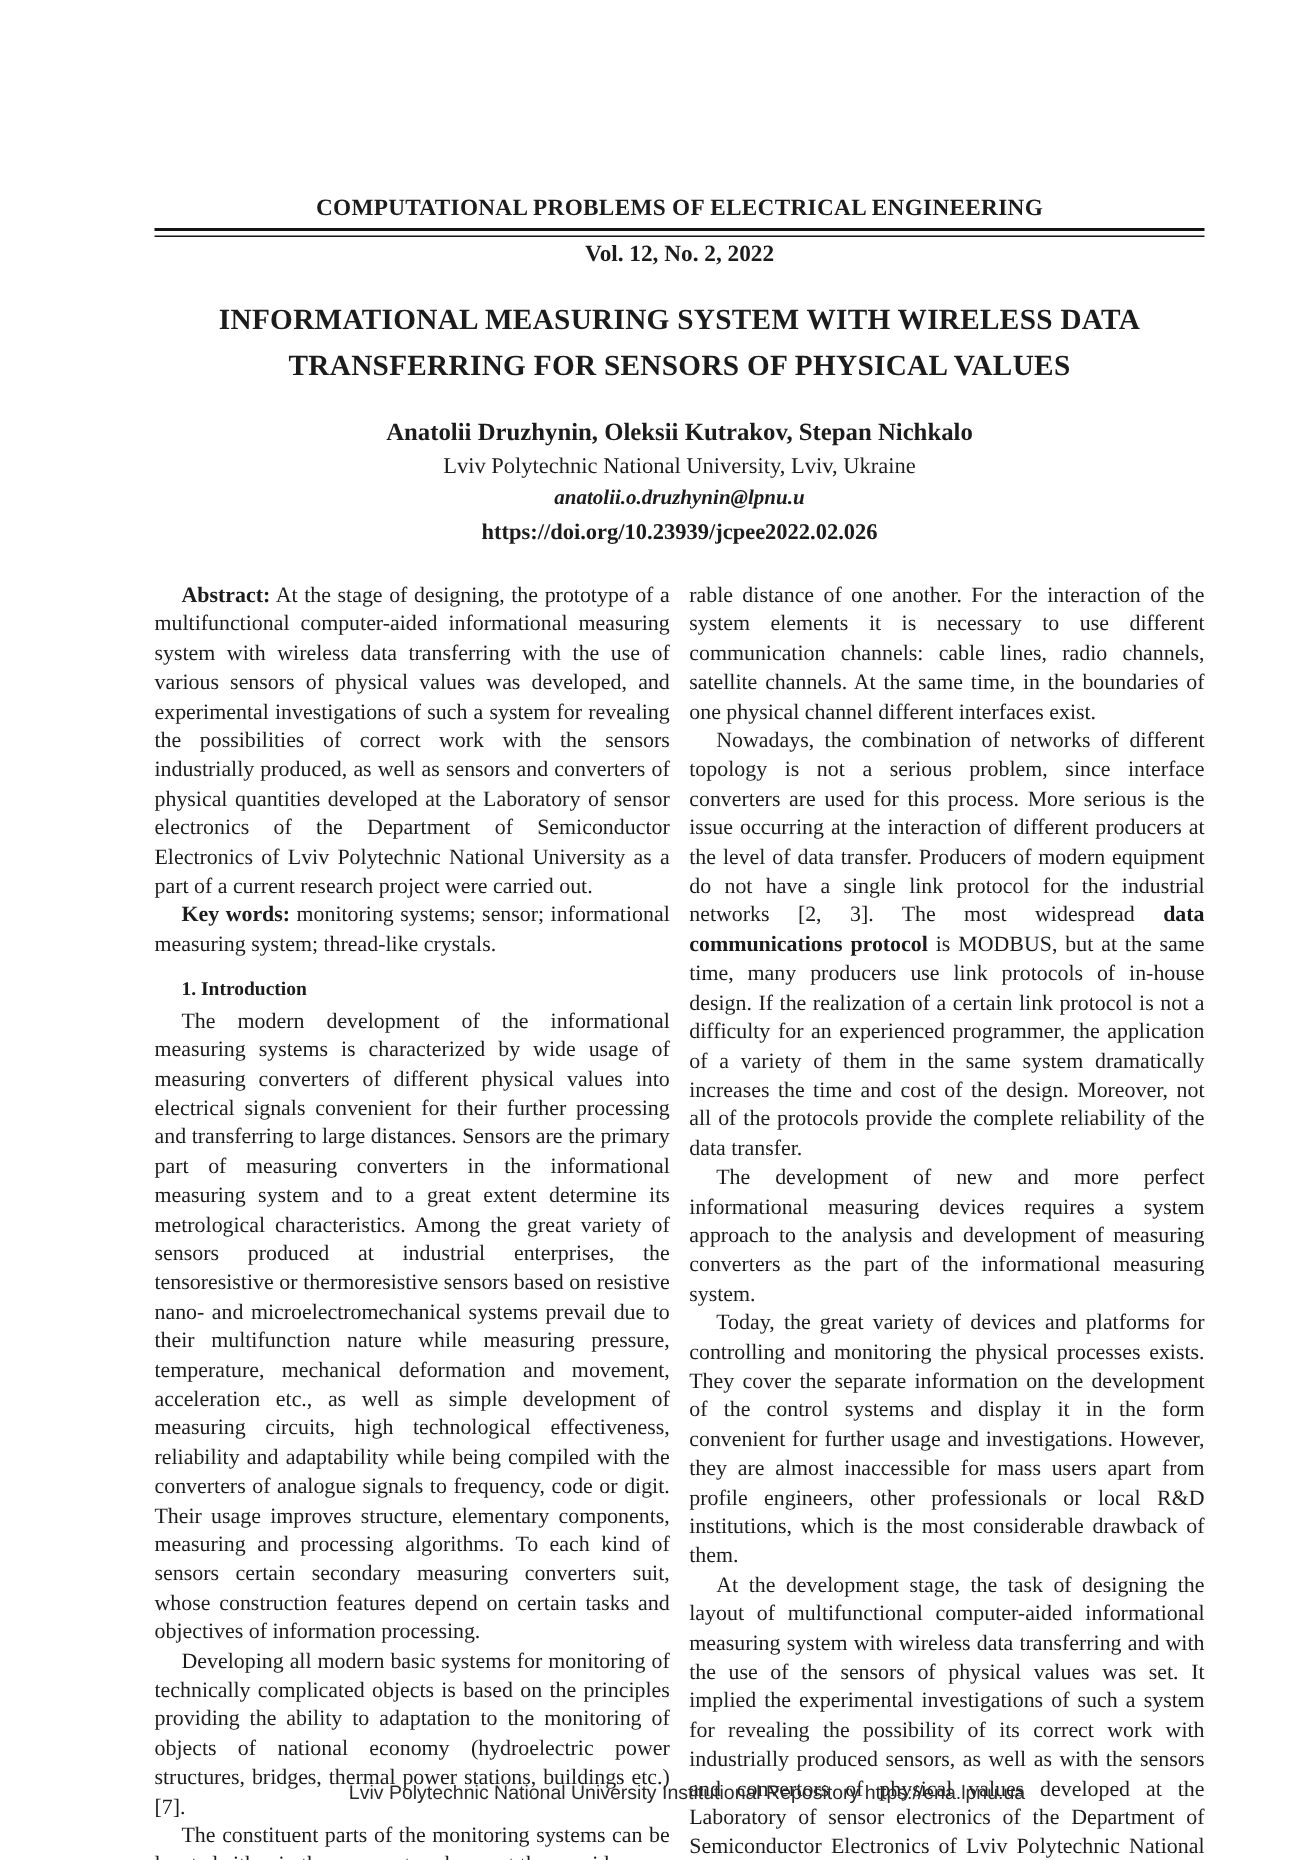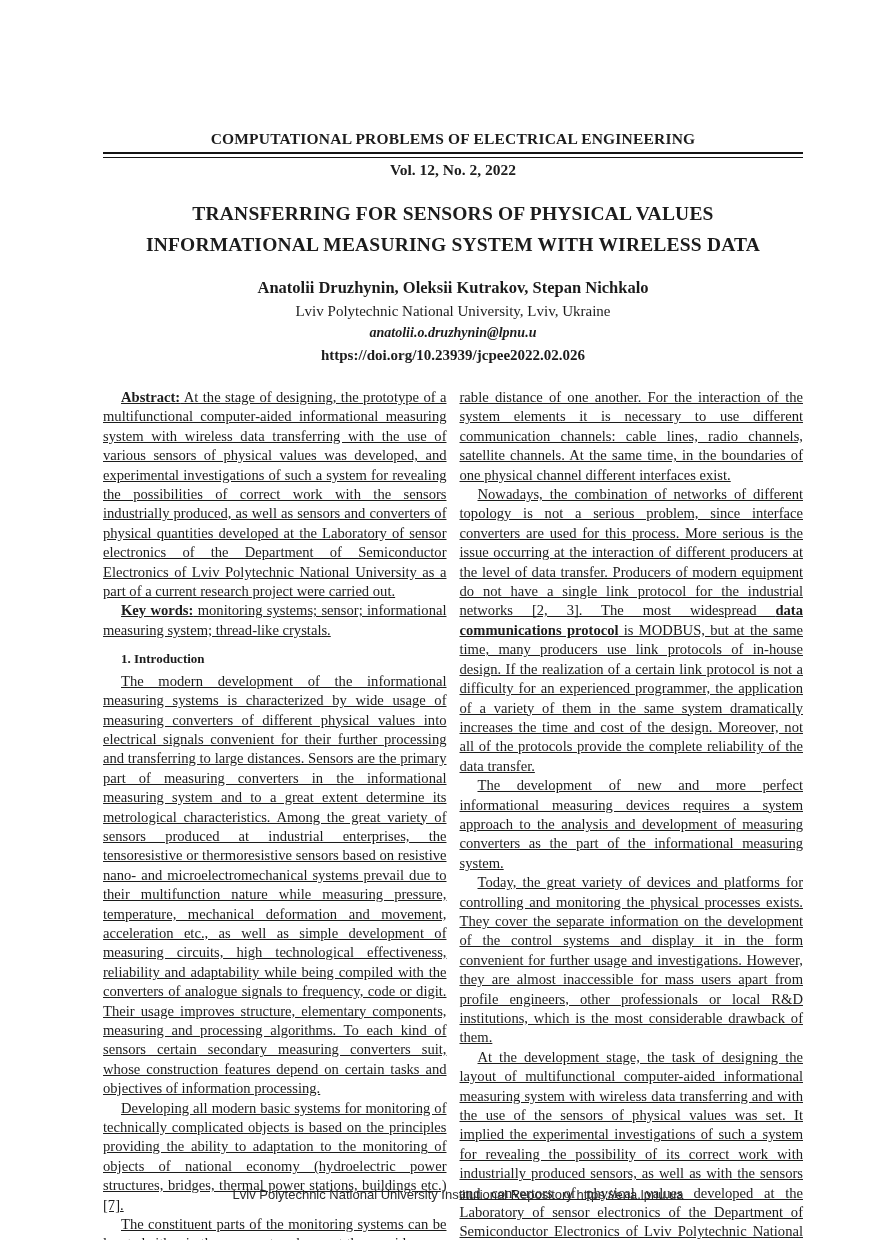--- a/index.html
+++ b/index.html
@@ -84,21 +84,21 @@
     display: flex;
     gap: 13px;
   }
   .col {
     width: 343.5px;
     text-align: justify;
     font-size: 14.6px;
     line-height: 19.4px;
     hyphens: none;
   }
-  .col p { margin: 0; text-indent: 18px; text-decoration: underline; }
+  .col p { margin: 0; text-indent: 18px; }
   .col p.no-indent { text-indent: 0; }
   .bold { font-weight: bold; }
   h2.section-heading {
     font-size: 13px;
     font-weight: bold;
     margin: 9px 0 3px 0;
     text-indent: 18px;
     text-align: left;
   }
 
@@ -117,22 +117,22 @@
 <body>
 
 <div class="page">
   <div class="content">
 
     <div class="journal-title">COMPUTATIONAL PROBLEMS OF ELECTRICAL ENGINEERING</div>
     <div class="double-rule"></div>
     <div class="volume">Vol. 12, No. 2, 2022</div>
 
     <h1 class="paper-title">
+      <span>INFORMATIONAL MEASURING SYSTEM WITH WIRELESS DATA</span>
       <span>TRANSFERRING FOR SENSORS OF PHYSICAL VALUES</span>
-      <span>INFORMATIONAL MEASURING SYSTEM WITH WIRELESS DATA</span>
     </h1>
 
     <div class="authors">Anatolii Druzhynin, Oleksii Kutrakov, Stepan Nichkalo</div>
     <div class="affiliation">Lviv Polytechnic National University, Lviv, Ukraine</div>
     <div class="email">anatolii.o.druzhynin@lpnu.u</div>
     <div class="doi">https://doi.org/10.23939/jcpee2022.02.026</div>
 
     <div class="columns">
 
       <div class="col">

